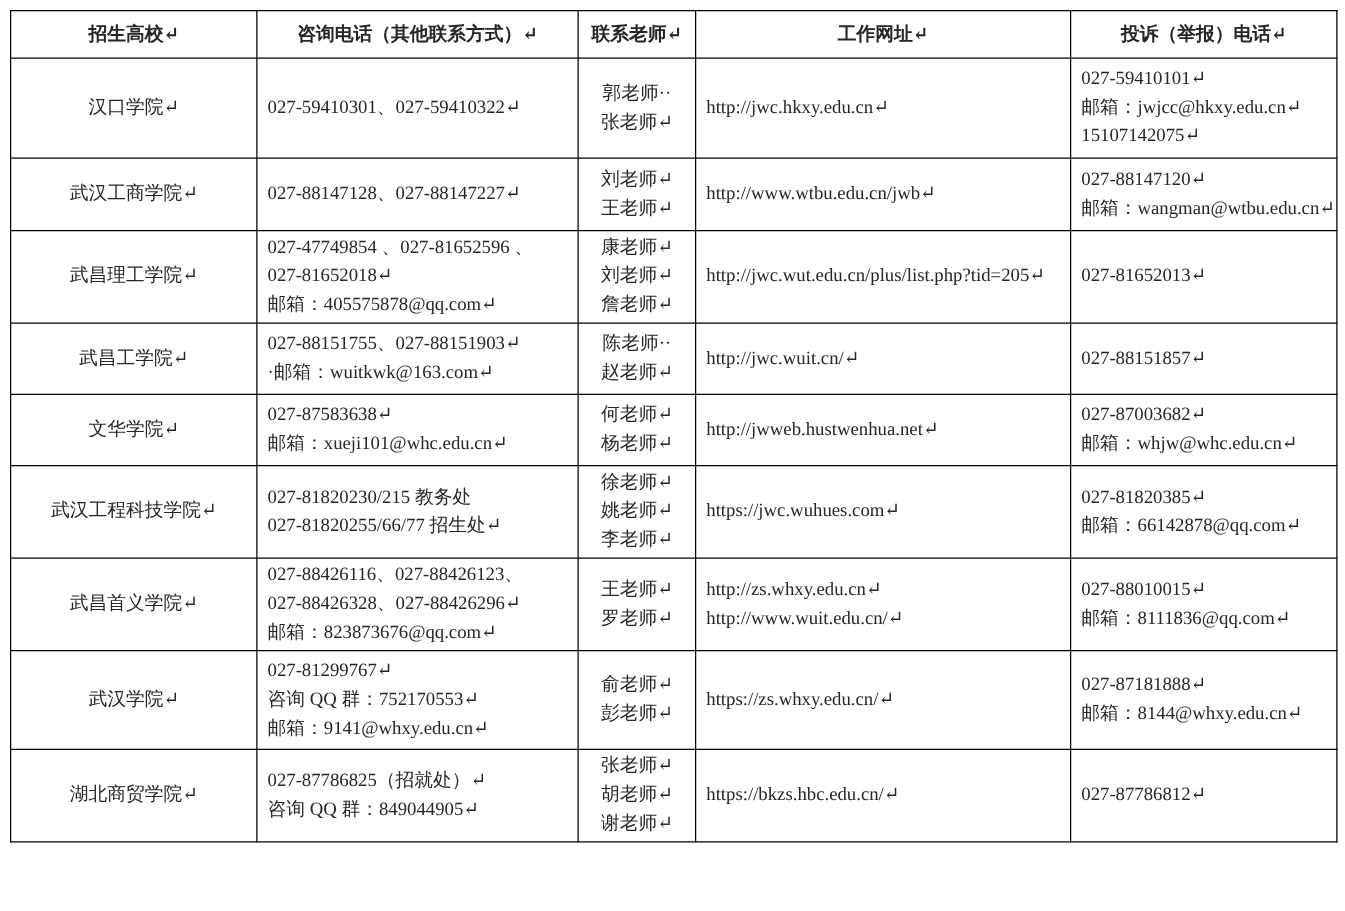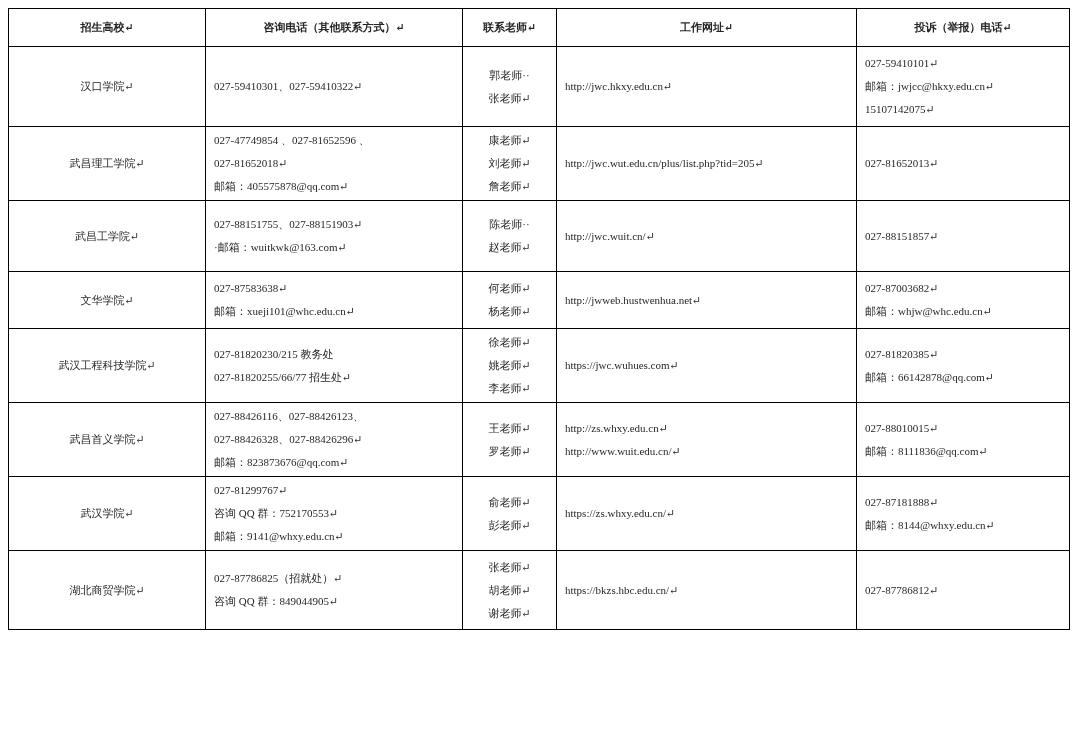--- a/index.html
+++ b/index.html
@@ -18,21 +18,21 @@
   table.tbl {
     border-collapse: collapse;
     table-layout: fixed;
     width: 1061px;
     background: #ffffff;
   }
   .tbl th, .tbl td {
     border: 1px solid #000000;
     padding: 2px 8px;
     font-family: "Liberation Serif", "DejaVu Serif", serif;
-    font-size: 11px;
+    font-size: 15px;
     color: #262626;
     vertical-align: middle;
     overflow: hidden;
     box-sizing: border-box;
   }
   .tbl th {
     font-weight: bold;
     text-align: center;
     height: 38px;
     padding: 2px 2px;
@@ -91,20 +91,39 @@
             <div class="line">http://jwc.hkxy.edu.cn↵</div>
           </td>
           <td>
             <div class="line">027-59410101↵</div>
             <div class="line">邮箱：jwjcc@hkxy.edu.cn↵</div>
             <div class="line">15107142075↵</div>
           </td>
         </tr>
         <tr>
           <td class="center">
+            <div class="line">武汉工商学院↵</div>
+          </td>
+          <td>
+            <div class="line">027-88147128、027-88147227↵</div>
+          </td>
+          <td class="center">
+            <div class="line">刘老师↵</div>
+            <div class="line">王老师↵</div>
+          </td>
+          <td>
+            <div class="line">http://www.wtbu.edu.cn/jwb↵</div>
+          </td>
+          <td>
+            <div class="line">027-88147120↵</div>
+            <div class="line">邮箱：wangman@wtbu.edu.cn↵</div>
+          </td>
+        </tr>
+        <tr>
+          <td class="center">
             <div class="line">武昌理工学院↵</div>
           </td>
           <td>
             <div class="line">027-47749854 、027-81652596 、</div>
             <div class="line">027-81652018↵</div>
             <div class="line">邮箱：405575878@qq.com↵</div>
           </td>
           <td class="center">
             <div class="line">康老师↵</div>
             <div class="line">刘老师↵</div>

